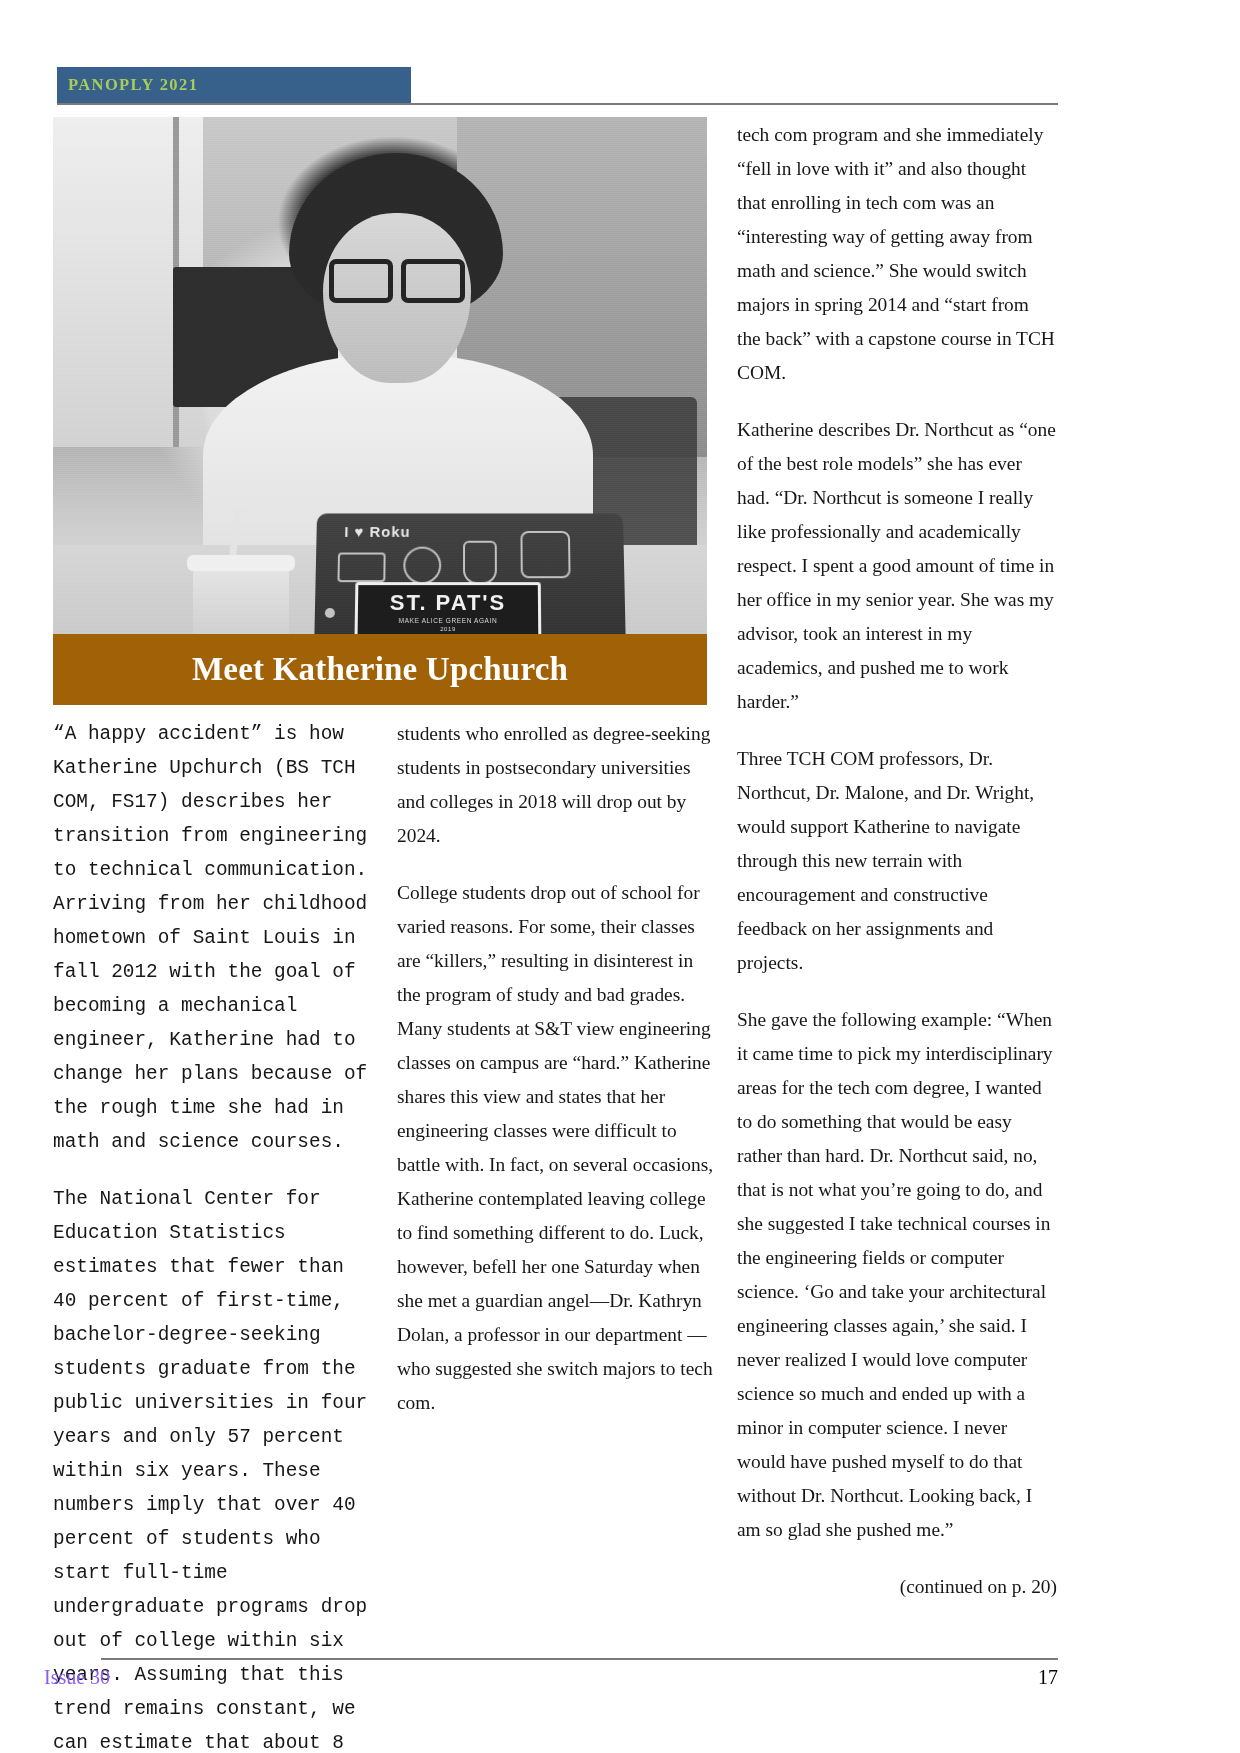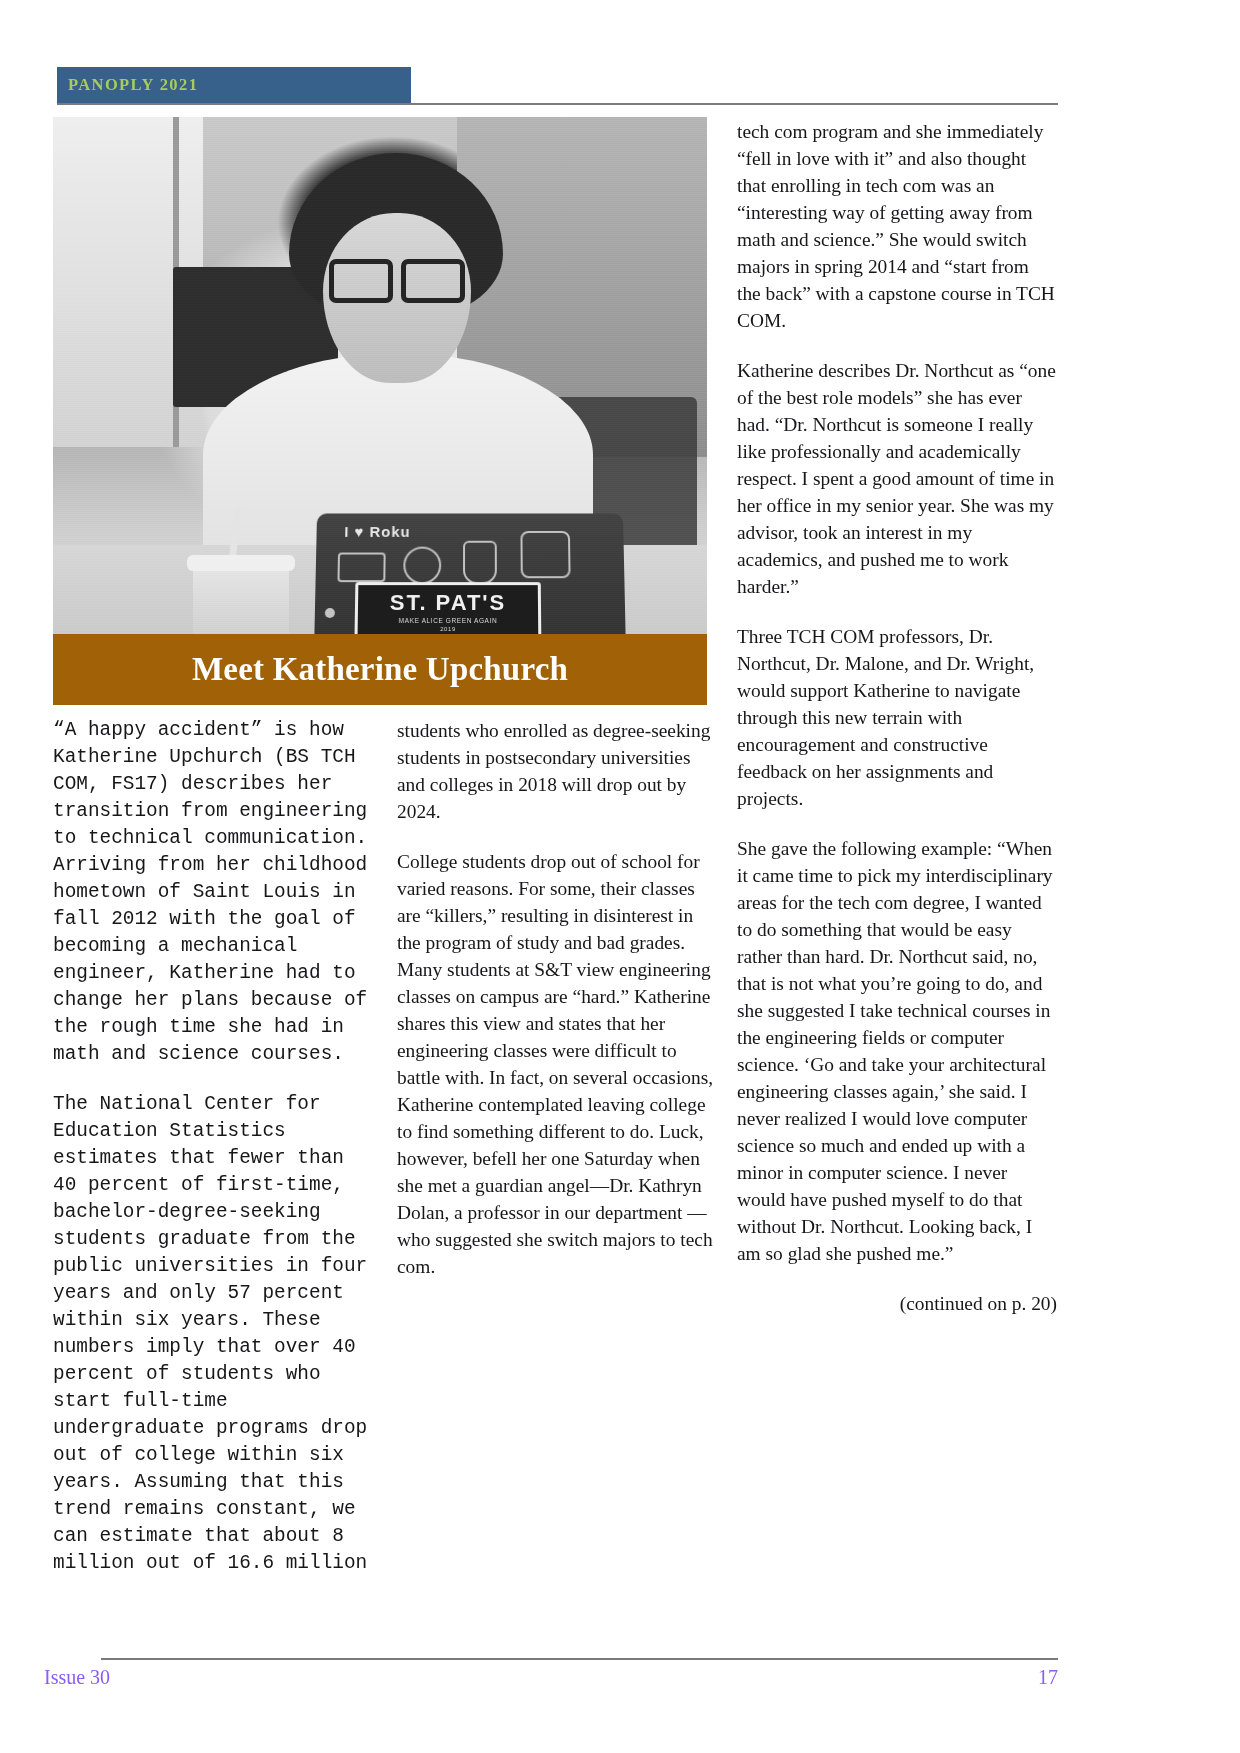--- a/index.html
+++ b/index.html
@@ -178,21 +178,21 @@
     color:#ffffff;
     letter-spacing:.2px;
     white-space:nowrap;
   }
 
   
   .col{
     position:absolute;
     font-family:"Liberation Serif", serif;
     font-size:19.4px;
-    line-height:27px;
+    line-height:34px;
     color:#17171a;
     text-align:left;
   }
   .col p{margin:0 0 23px 0;}
   .col p:last-child{margin-bottom:0;margin-top:15px;}
 
   #col1{ left:53px; top:717px; width:322px;font-family:Liberation Mono, monospace; }
   #col2{ left:397px; top:717px; width:318px; }
   #col3{ left:737px; top:118px; width:320px; }
 
@@ -215,21 +215,21 @@
     font-size:20px;
     color:#8b5cf6;
   }
   .footer-right{
     position:absolute;
     left:1018px;top:1666px;
     width:40px;
     text-align:right;
     font-family:"Liberation Serif", serif;
     font-size:20px;
-    color:#8b5cf6;
+    color:#000000;
   }
 </style>
 </head>
 <body>
 
 <div class="page">
 
   <div class="header">
     <div class="header-band">
       <span class="kicker">PANOPLY 2021</span>

